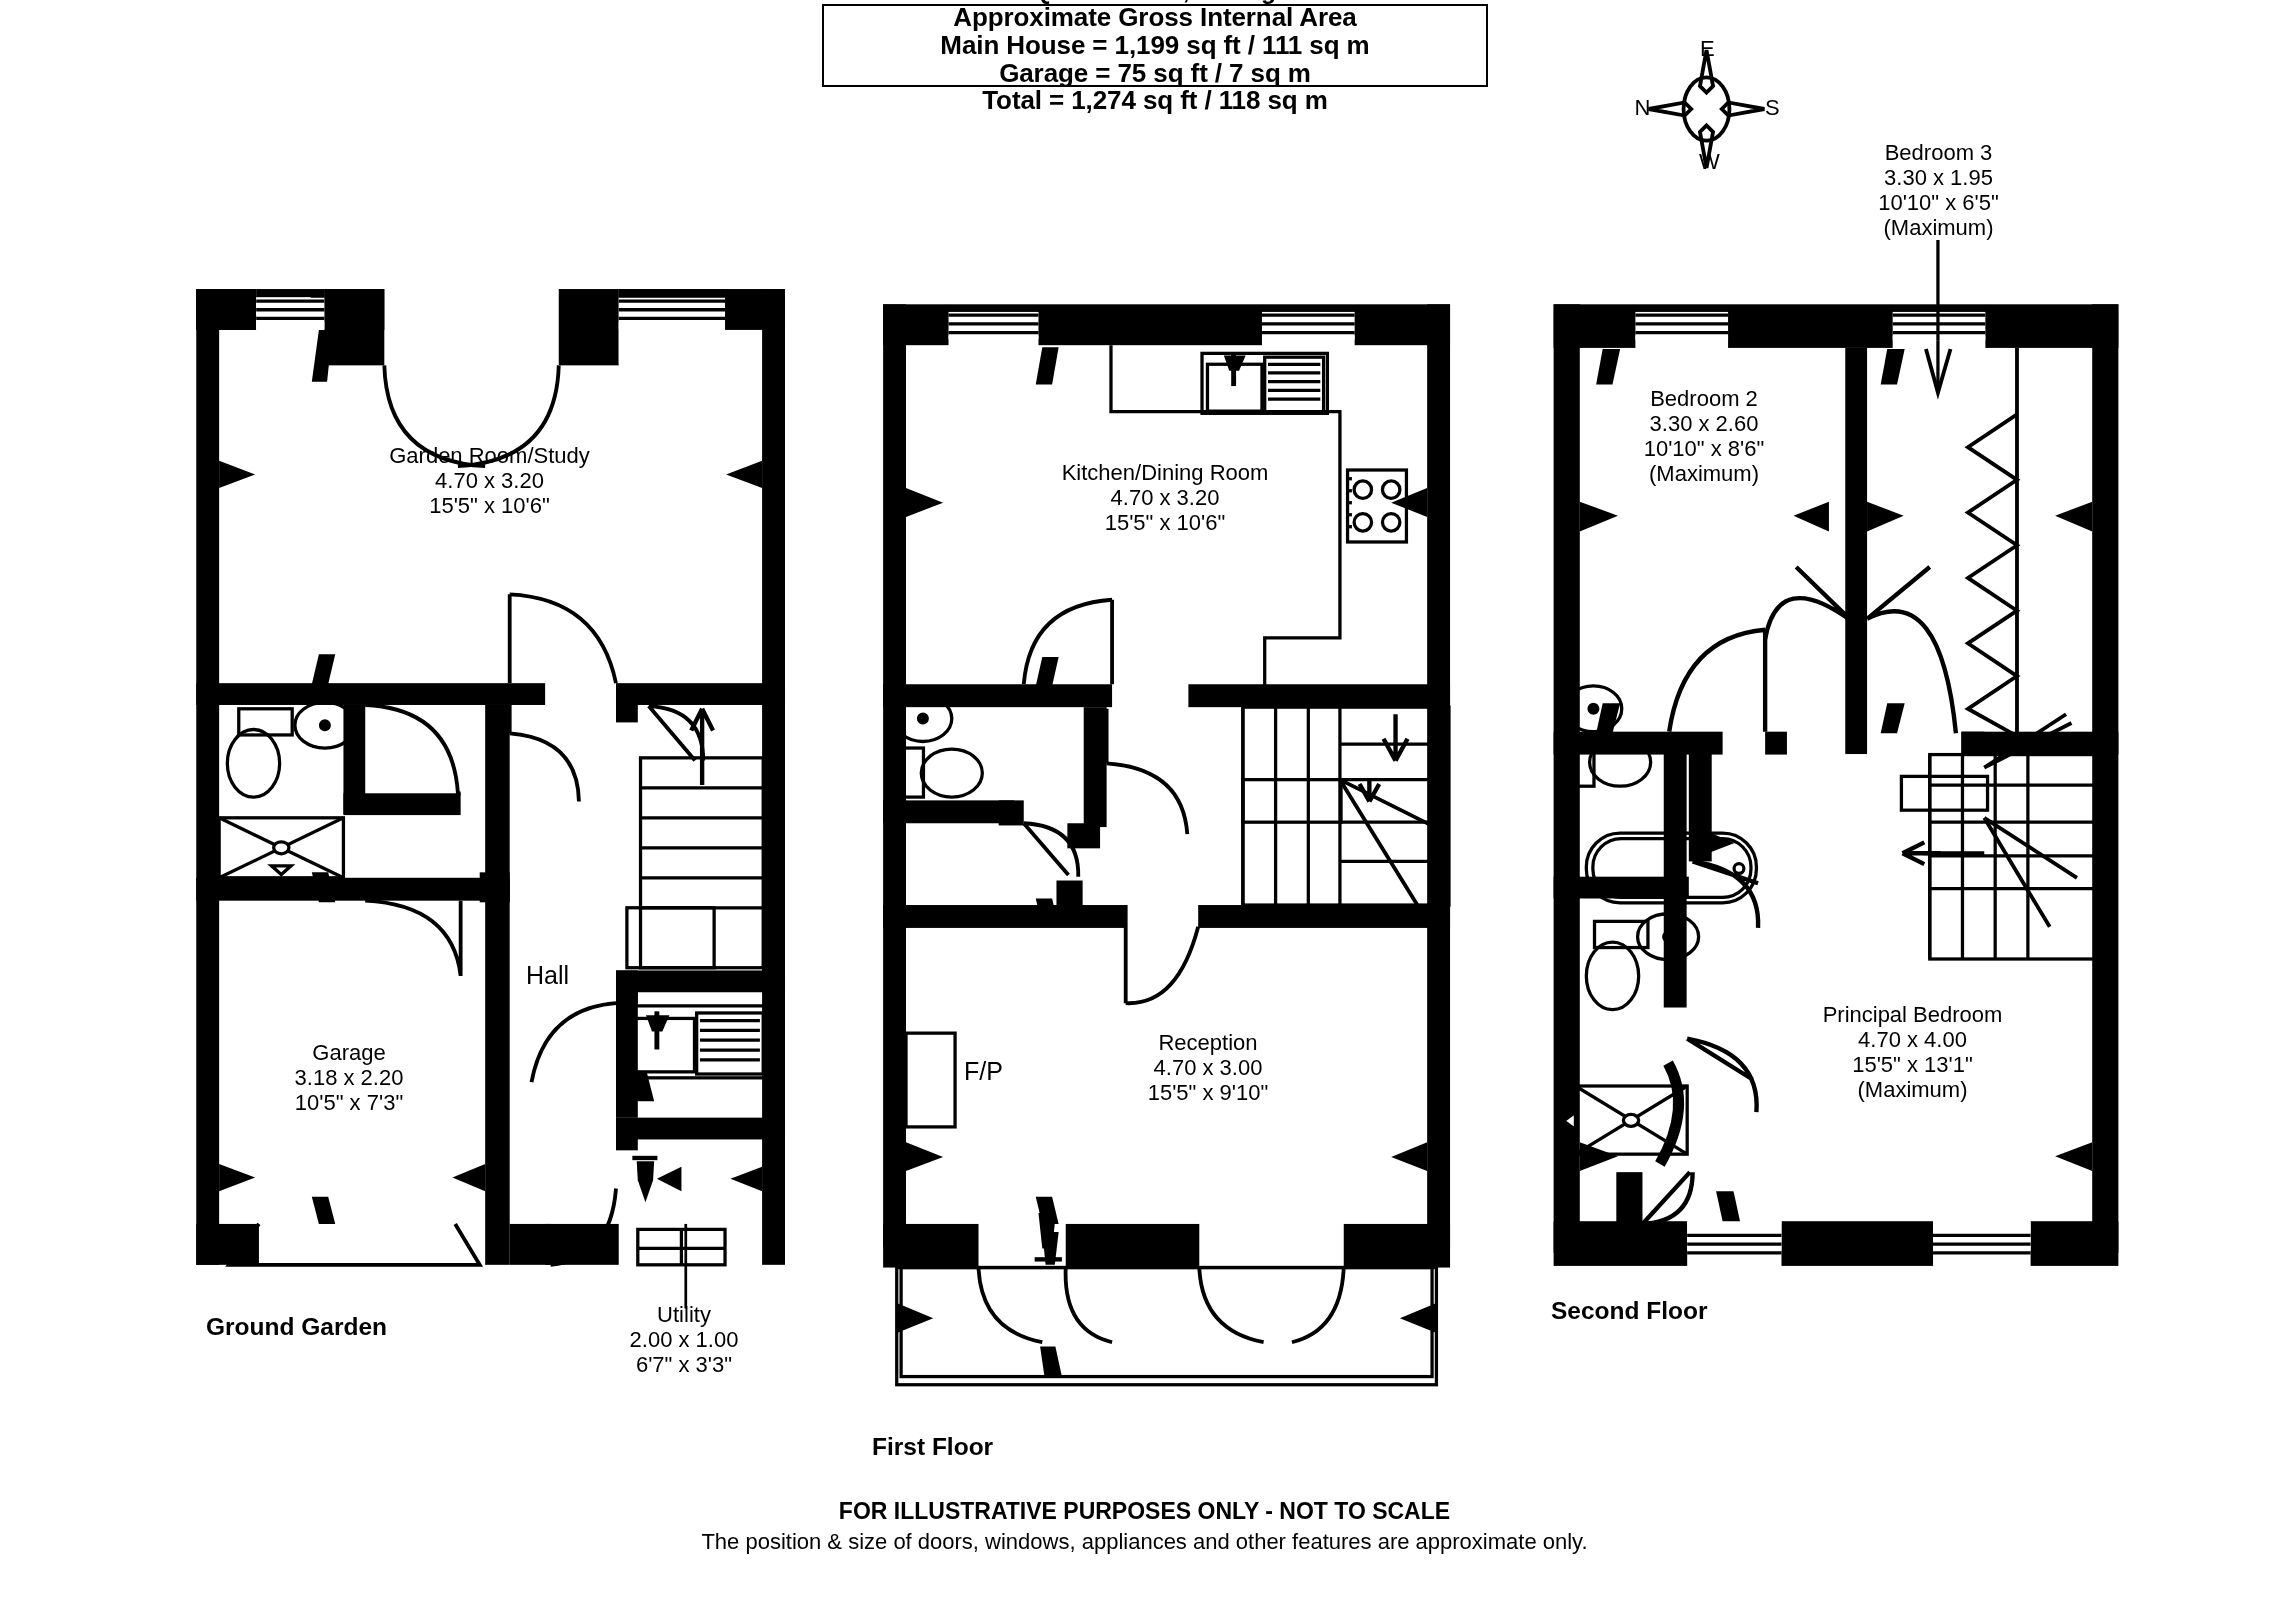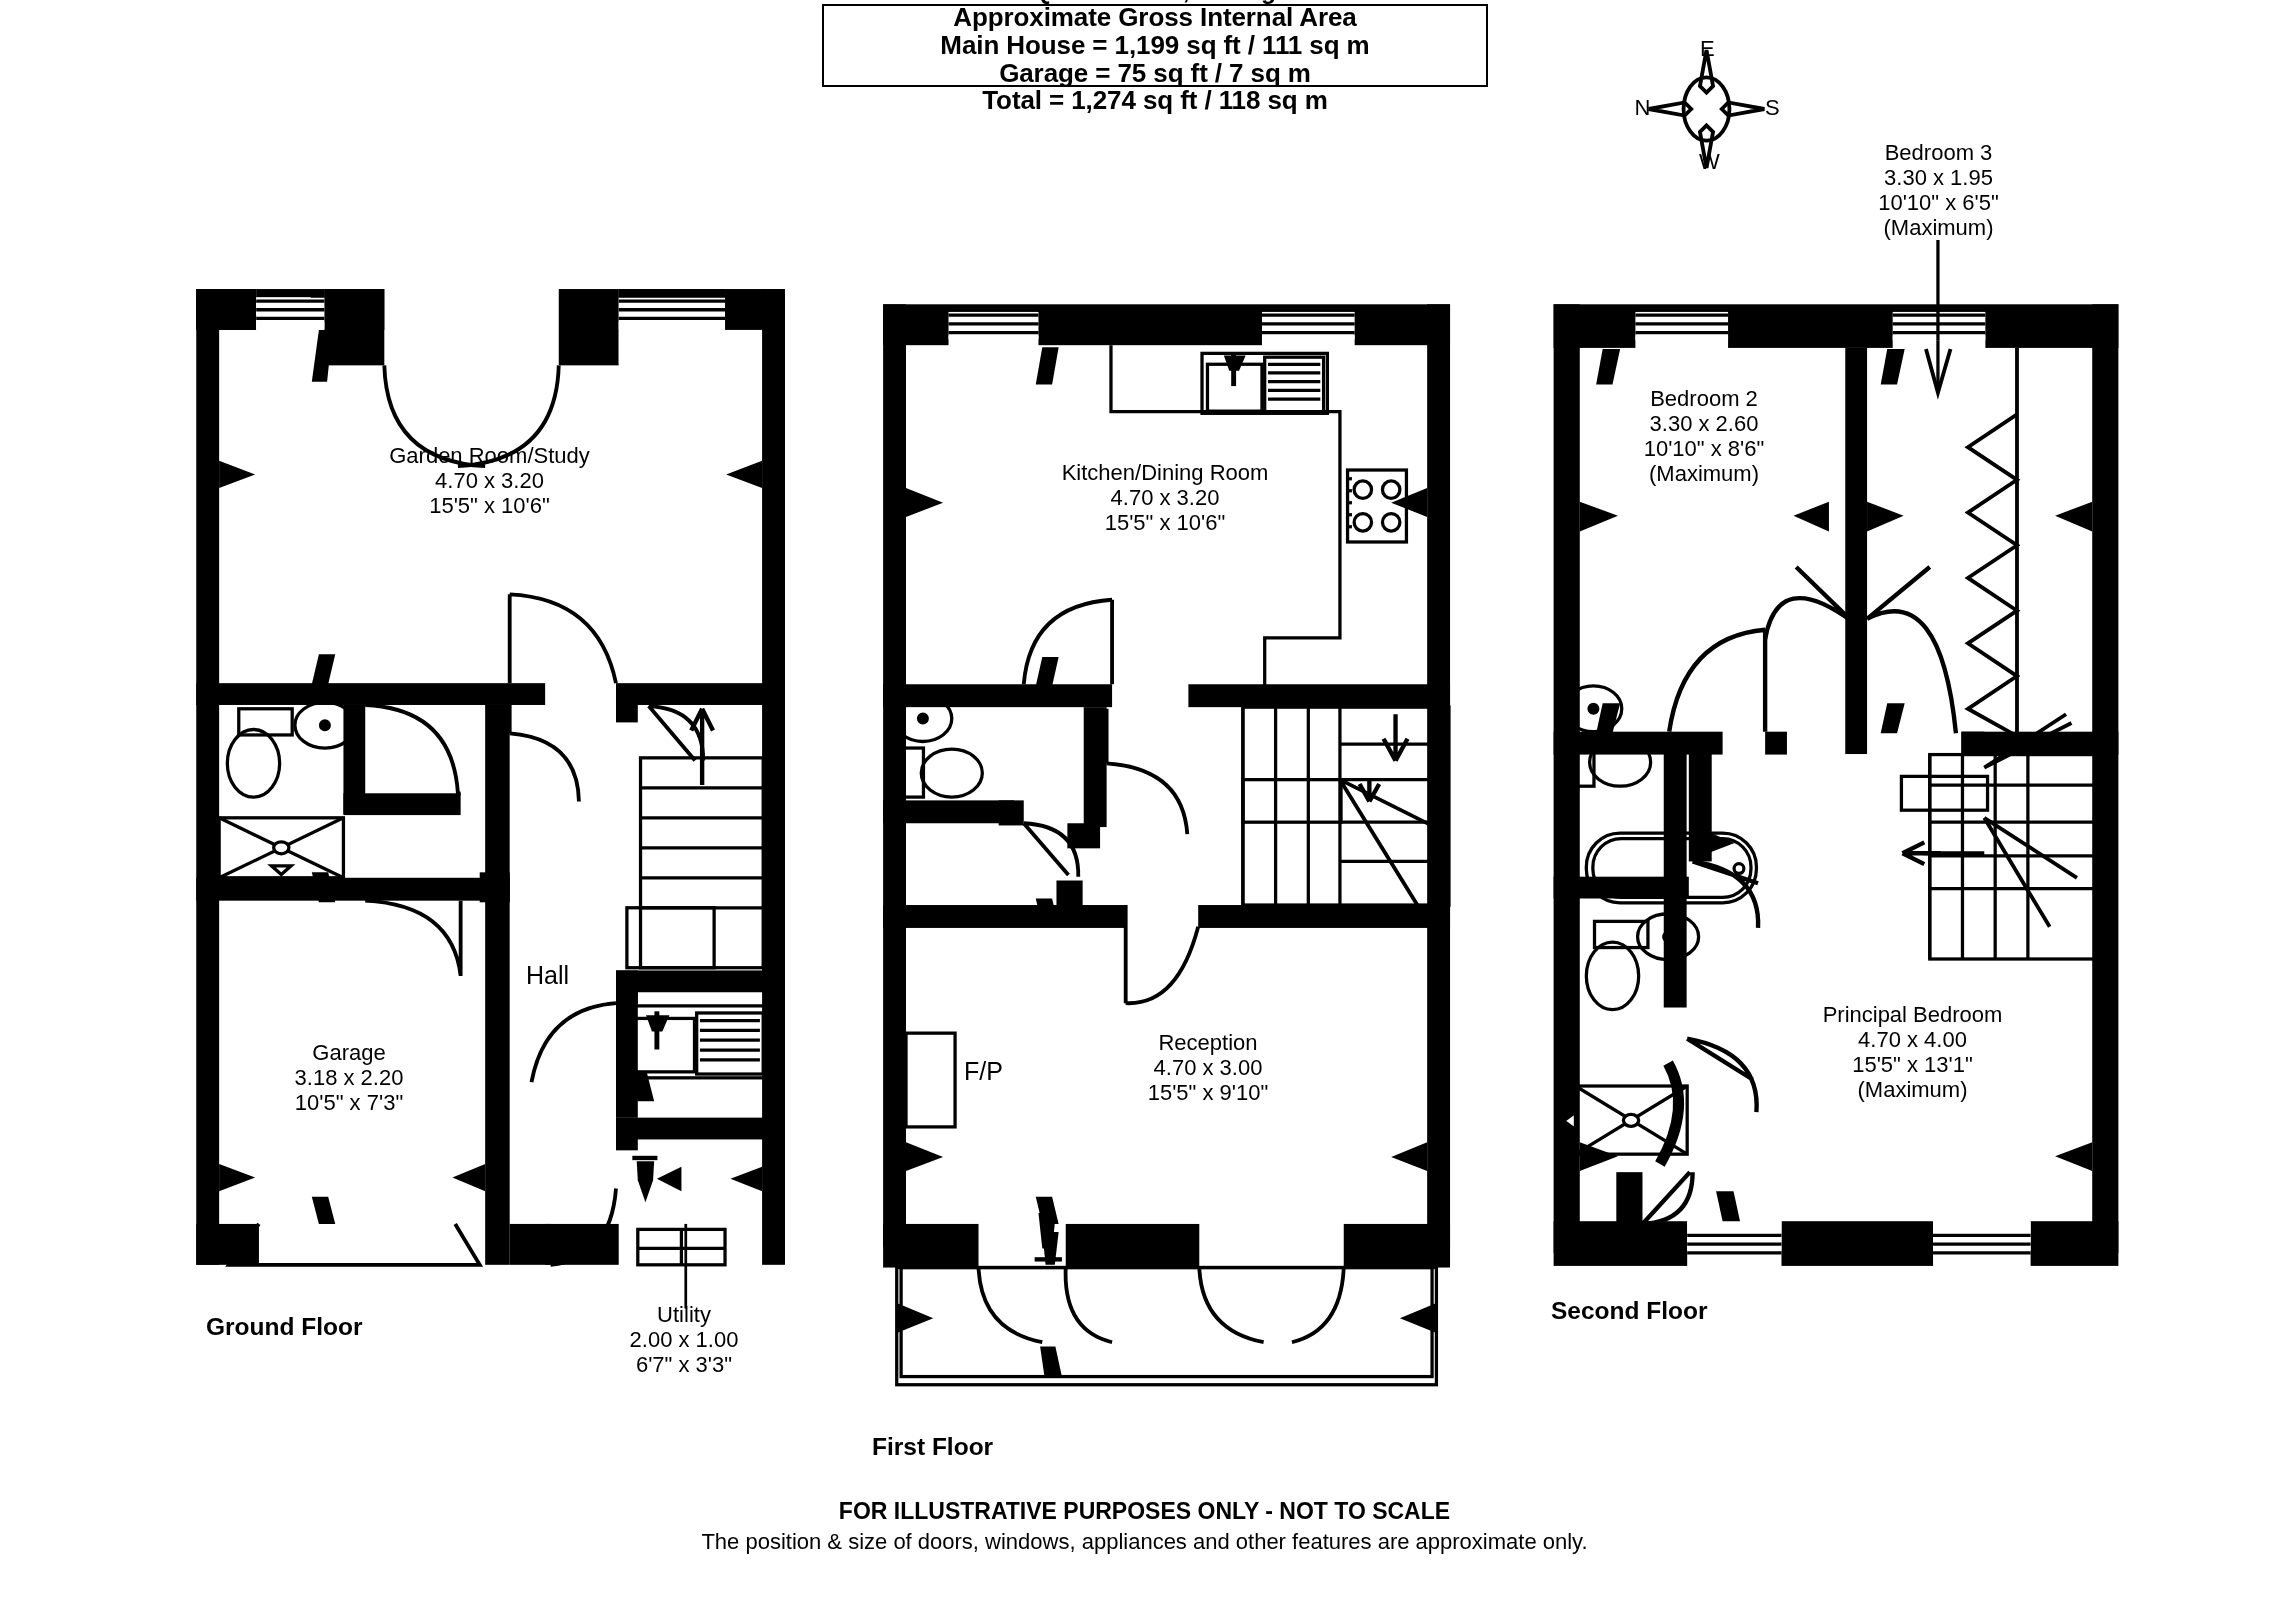--- a/index.html
+++ b/index.html
@@ -574,21 +574,21 @@
   </div>
 
   <div class="fp-label" style="left:526px; top:961px;">Hall</div>
 
   <div class="room-label" style="left:597px; top:1303px; width:174px;">
     <span class="rl-name">Utility</span>
     <span class="rl-m">2.00 x 1.00</span>
     <span class="rl-ft">6'7" x 3'3"</span>
   </div>
 
-  <div class="floor-title" style="left:206px; top:1313px;">Ground Floor</div>
+  <div class="floor-title" style="left:206px; top:1313px;">Ground Garden</div>
 
   <div class="room-label" style="left:902px; top:461px; width:526px;">
     <span class="rl-name">Kitchen/Dining  Room</span>
     <span class="rl-m">4.70 x 3.20</span>
     <span class="rl-ft">15'5" x 10'6"</span>
   </div>
 
   <div class="fp-label" style="left:964px; top:1057px;">F/P</div>
 
   <div class="room-label" style="left:1028px; top:1031px; width:360px;">

